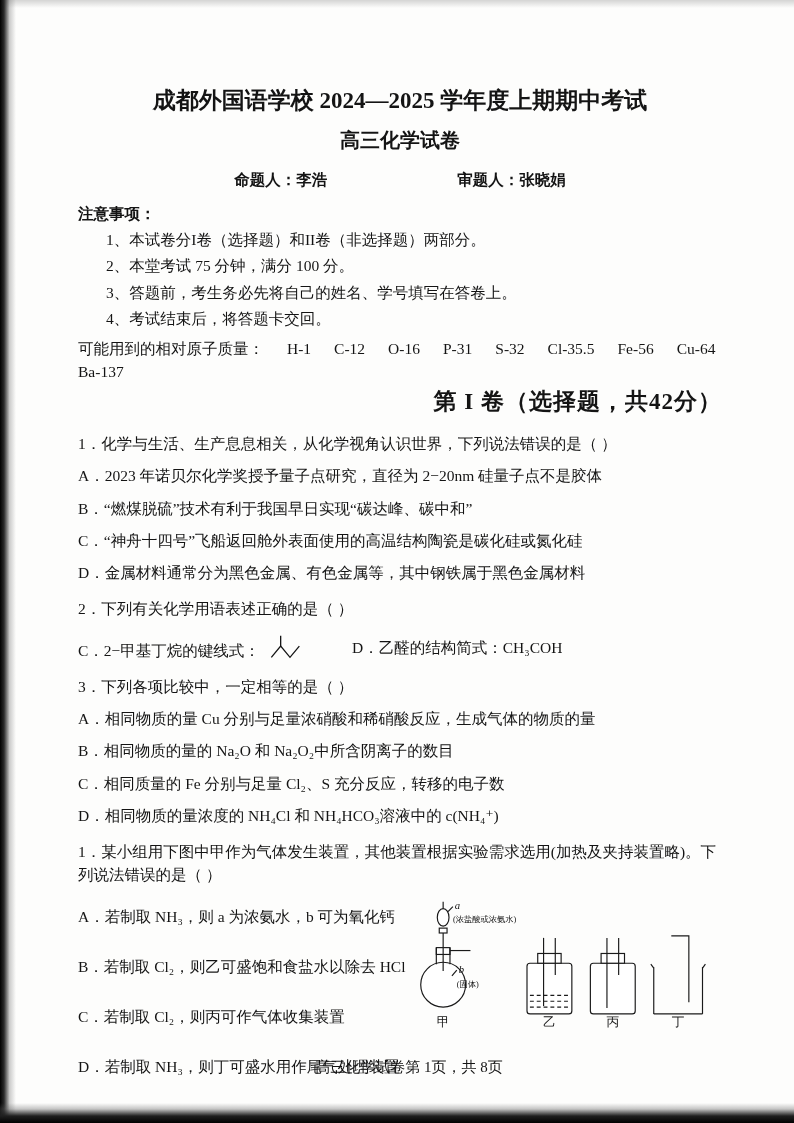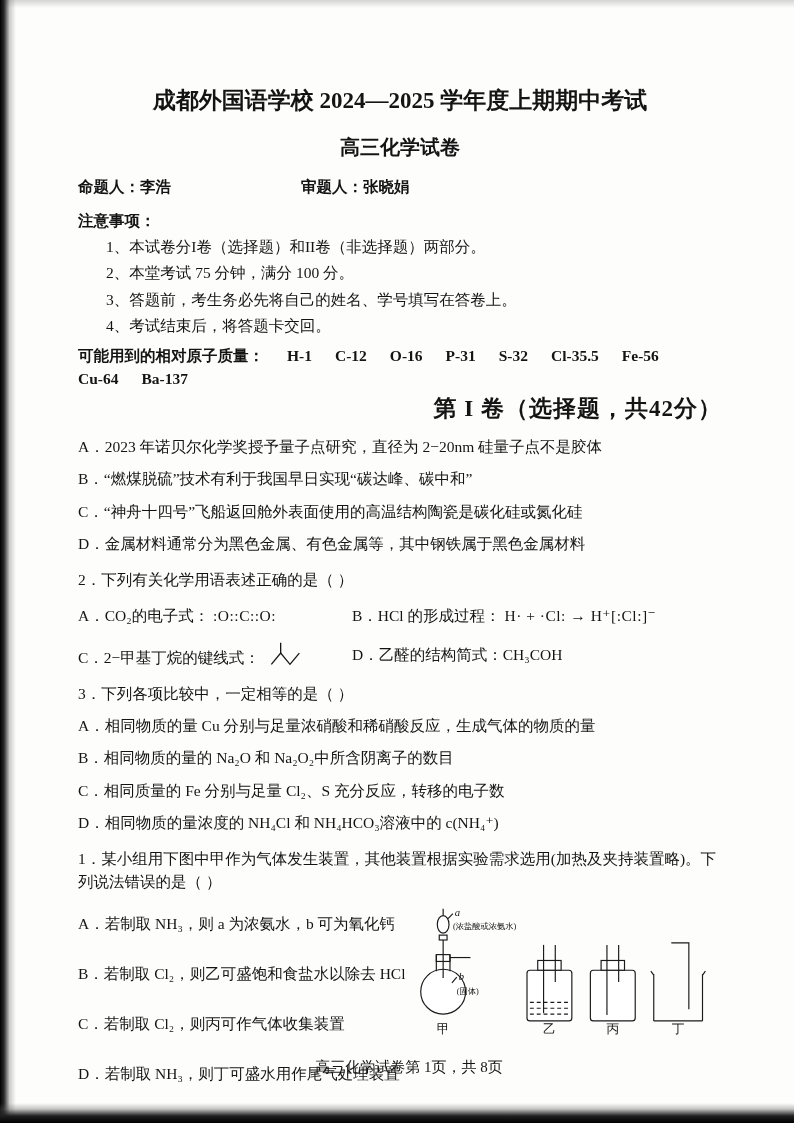--- a/index.html
+++ b/index.html
@@ -21,25 +21,25 @@
   }
   .edge-top {
     position:absolute; left:0; right:0; top:0; height:8px; z-index:5;
     background:linear-gradient(to bottom,rgba(0,0,0,.16),rgba(255,255,255,0));
   }
   .content {
     position:absolute; left:78px; top:84px; width:644px;
     font-size:15.5px; line-height:1.5;
   }
   .title    { text-align:center; font-size:23px; font-weight:bold; }
-  .subtitle { text-align:center; font-size:20px; font-weight:bold; margin-top:13px; }
-  .byline   { display:flex; gap:130px; font-weight:bold; margin-top:13px; }
+  .subtitle { text-align:center; font-size:20px; font-weight:bold; margin-top:6px; }
+  .byline   { display:flex; justify-content:center; gap:130px; font-weight:bold; margin-top:13px; }
   .notice-h { font-weight:bold; margin-top:11px; }
   .notice-item { padding-left:28px; margin-top:3px; }
-  .masses { display:flex; flex-wrap:wrap; font-weight:bold; margin-top:7px; column-gap:23px; align-items:baseline; }
+  .masses { display:flex; flex-wrap:wrap; font-weight:normal; margin-top:7px; column-gap:23px; align-items:baseline; }
   .section-title { text-align:right; font-size:23px; font-weight:bold; margin-top:1px; letter-spacing:1px; }
   .stem { margin-top:13px; }
   .opt  { margin-top:9px; }
   .q2row { display:flex; margin-top:13px; align-items:center; }
   .q2cellA { width:274px; flex:none; }
   .q2cellB { flex:1; }
   .formula { letter-spacing:.5px; white-space:nowrap; }
   .skeletal-wrap { display:inline-block; vertical-align:-6px; margin-left:4px; }
   .q4body { display:flex; margin-top:4px; align-items:flex-start; }
   .q4opts { width:332px; flex:none; display:flex; flex-direction:column; gap:27px; margin-top:14px; }
@@ -79,36 +79,27 @@
     <span>P-31</span>
     <span>S-32</span>
     <span>Cl-35.5</span>
     <span>Fe-56</span>
     <span>Cu-64</span>
     <span>Ba-137</span>
   </div>
 
   <div class="section-title">第 I 卷（选择题，共42分）</div>
 
+  <div class="stem">1．化学与生活、生产息息相关，从化学视角认识世界，下列说法错误的是（    ）</div>
   <div class="opt">A．2023 年诺贝尔化学奖授予量子点研究，直径为 2−20nm 硅量子点不是胶体</div>
   <div class="opt">B．“燃煤脱硫”技术有利于我国早日实现“碳达峰、碳中和”</div>
   <div class="opt">C．“神舟十四号”飞船返回舱外表面使用的高温结构陶瓷是碳化硅或氮化硅</div>
   <div class="opt">D．金属材料通常分为黑色金属、有色金属等，其中钢铁属于黑色金属材料</div>
 
   <div class="stem">2．下列有关化学用语表述正确的是（    ）</div>
-  <div class="q2row">
-    <div class="q2cellA">
-      <span>A．CO₂的电子式：</span>
-      <span class="formula">:O::C::O:</span>
-    </div>
-    <div class="q2cellB">
-      <span>B．HCl 的形成过程：</span>
-      <span class="formula">H· + ·Cl:  →  H⁺[:Cl:]⁻</span>
-    </div>
-  </div>
   <div class="q2row">
     <div class="q2cellA">
       <span>C．2−甲基丁烷的键线式：</span>
       <span class="skeletal-wrap">
         <svg width="44" height="28" viewBox="0 0 46 30">
           <polyline points="3,25 13,13 23,25 33,13" fill="none" stroke="#141414" stroke-width="1.4"></polyline>
           <line x1="13" y1="13" x2="13" y2="2" stroke="#141414" stroke-width="1.4"></line>
         </svg>
       </span>
     </div>

